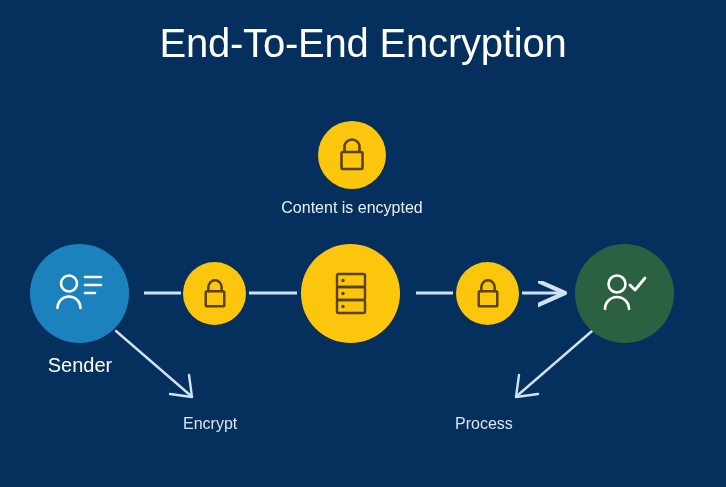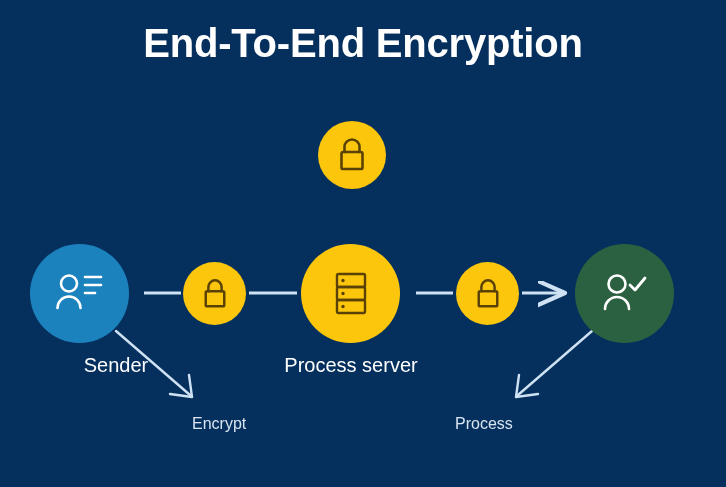--- a/index.html
+++ b/index.html
@@ -21,21 +21,21 @@
   }
   
   #title {
     position: absolute;
     top: 14px;
     left: 0;
     width: 726px;
     text-align: center;
     color: #ffffff;
     font-size: 40px;
-    font-weight: bold;
+    font-weight: normal;
     letter-spacing: -0.2px;
     line-height: 58px;
     white-space: nowrap;
   }
   
   #wires {
     position: absolute;
     inset: 0;
     width: 726px;
     height: 487px;
@@ -87,41 +87,41 @@
   
   .node-label {
     position: absolute;
     color: #ffffff;
     font-size: 20px;
     font-weight: normal;
     text-align: center;
     white-space: nowrap;
     line-height: 24px;
   }
-  #label-sender  { left: 0px;   top: 353px; width: 160px; padding-left: 36px; }
+  #label-sender  { left: 0px;   top: 353px; width: 160px; }
   #label-server  { left: 251px; top: 353px; width: 200px; }
   #label-receiver{ left: 545px; top: 353px; width: 160px; }
 
   #label-content {
     position: absolute;
     left: 202px; top: 197px; width: 300px;
     text-align: center;
     color: #e8eef6;
     font-size: 16px;
     white-space: nowrap;
     line-height: 22px;
   }
   .step-label {
     position: absolute;
     color: #d8e4f0;
     font-size: 16px;
     white-space: nowrap;
     line-height: 20px;
   }
-  #label-encrypt { left: 192px; top: 414px; }
+  #label-encrypt { left: 183px; top: 414px; }
   #label-decrypt { left: 455px; top: 414px; }
 </style>
 </head>
 <body>
 
 <div id="canvas">
 
   <div id="title">End-To-End Encryption</div>
 
   <svg id="wires" viewBox="0 0 726 487" xmlns="http://www.w3.org/2000/svg">
@@ -146,20 +146,21 @@
       <path d="M538,394 L516,397 L519,375"></path>
     </g>
   </svg>
 
   <div class="lock-node" id="lock-top">
     <svg width="34" height="38" viewBox="0 0 34 38">
       <path d="M9.5 16 V11 a7.5 7.5 0 0 1 15 0 V16" fill="none" stroke="#5a4207" stroke-width="2.6" stroke-linecap="round"></path>
       <rect x="6.5" y="16" width="21" height="17" rx="1.6" fill="none" stroke="#5a4207" stroke-width="2.6"></rect>
     </svg>
   </div>
+  <div id="label-content">Content is encypted</div>
 
   <div class="node" id="node-sender">
     <svg width="50" height="46" viewBox="0 0 50 46">
       <circle cx="14" cy="12.5" r="8" fill="none" stroke="#ffffff" stroke-width="2.6"></circle>
       <path d="M2.5 37 a11.5 11.5 0 0 1 23 0" fill="none" stroke="#ffffff" stroke-width="2.6" stroke-linecap="round"></path>
       <line x1="30" y1="6" x2="46" y2="6" stroke="#ffffff" stroke-width="2.6" stroke-linecap="round"></line>
       <line x1="30" y1="14" x2="46" y2="14" stroke="#ffffff" stroke-width="2.6" stroke-linecap="round"></line>
       <line x1="30" y1="22" x2="40" y2="22" stroke="#ffffff" stroke-width="2.6" stroke-linecap="round"></line>
     </svg>
   </div>
@@ -175,21 +176,20 @@
   <div class="node" id="node-server">
     <svg width="38" height="46" viewBox="0 0 38 46">
       <rect x="5" y="3" width="28" height="13" rx="1.5" fill="none" stroke="#5a4207" stroke-width="2.4"></rect>
       <rect x="5" y="16" width="28" height="13" rx="1.5" fill="none" stroke="#5a4207" stroke-width="2.4"></rect>
       <rect x="5" y="29" width="28" height="13" rx="1.5" fill="none" stroke="#5a4207" stroke-width="2.4"></rect>
       <circle cx="11" cy="9.5" r="1.7" fill="#5a4207"></circle>
       <circle cx="11" cy="22.5" r="1.7" fill="#5a4207"></circle>
       <circle cx="11" cy="35.5" r="1.7" fill="#5a4207"></circle>
     </svg>
   </div>
-  <div class="node-label" id="label-server">Process server</div>
 
   <div class="lock-node" id="lock-right">
     <svg width="30" height="34" viewBox="0 0 34 38">
       <path d="M9.5 16 V11 a7.5 7.5 0 0 1 15 0 V16" fill="none" stroke="#5a4207" stroke-width="2.8" stroke-linecap="round"></path>
       <rect x="6.5" y="16" width="21" height="17" rx="1.6" fill="none" stroke="#5a4207" stroke-width="2.8"></rect>
     </svg>
   </div>
 
   <div class="node" id="node-receiver">
     <svg width="48" height="46" viewBox="0 0 48 46">

